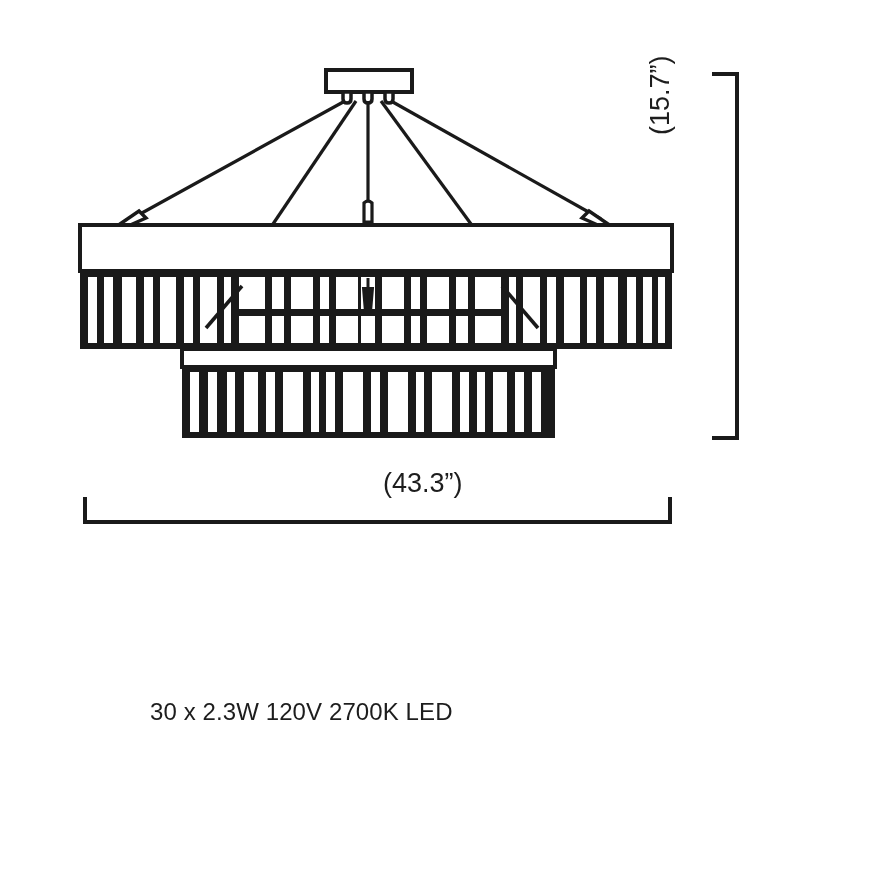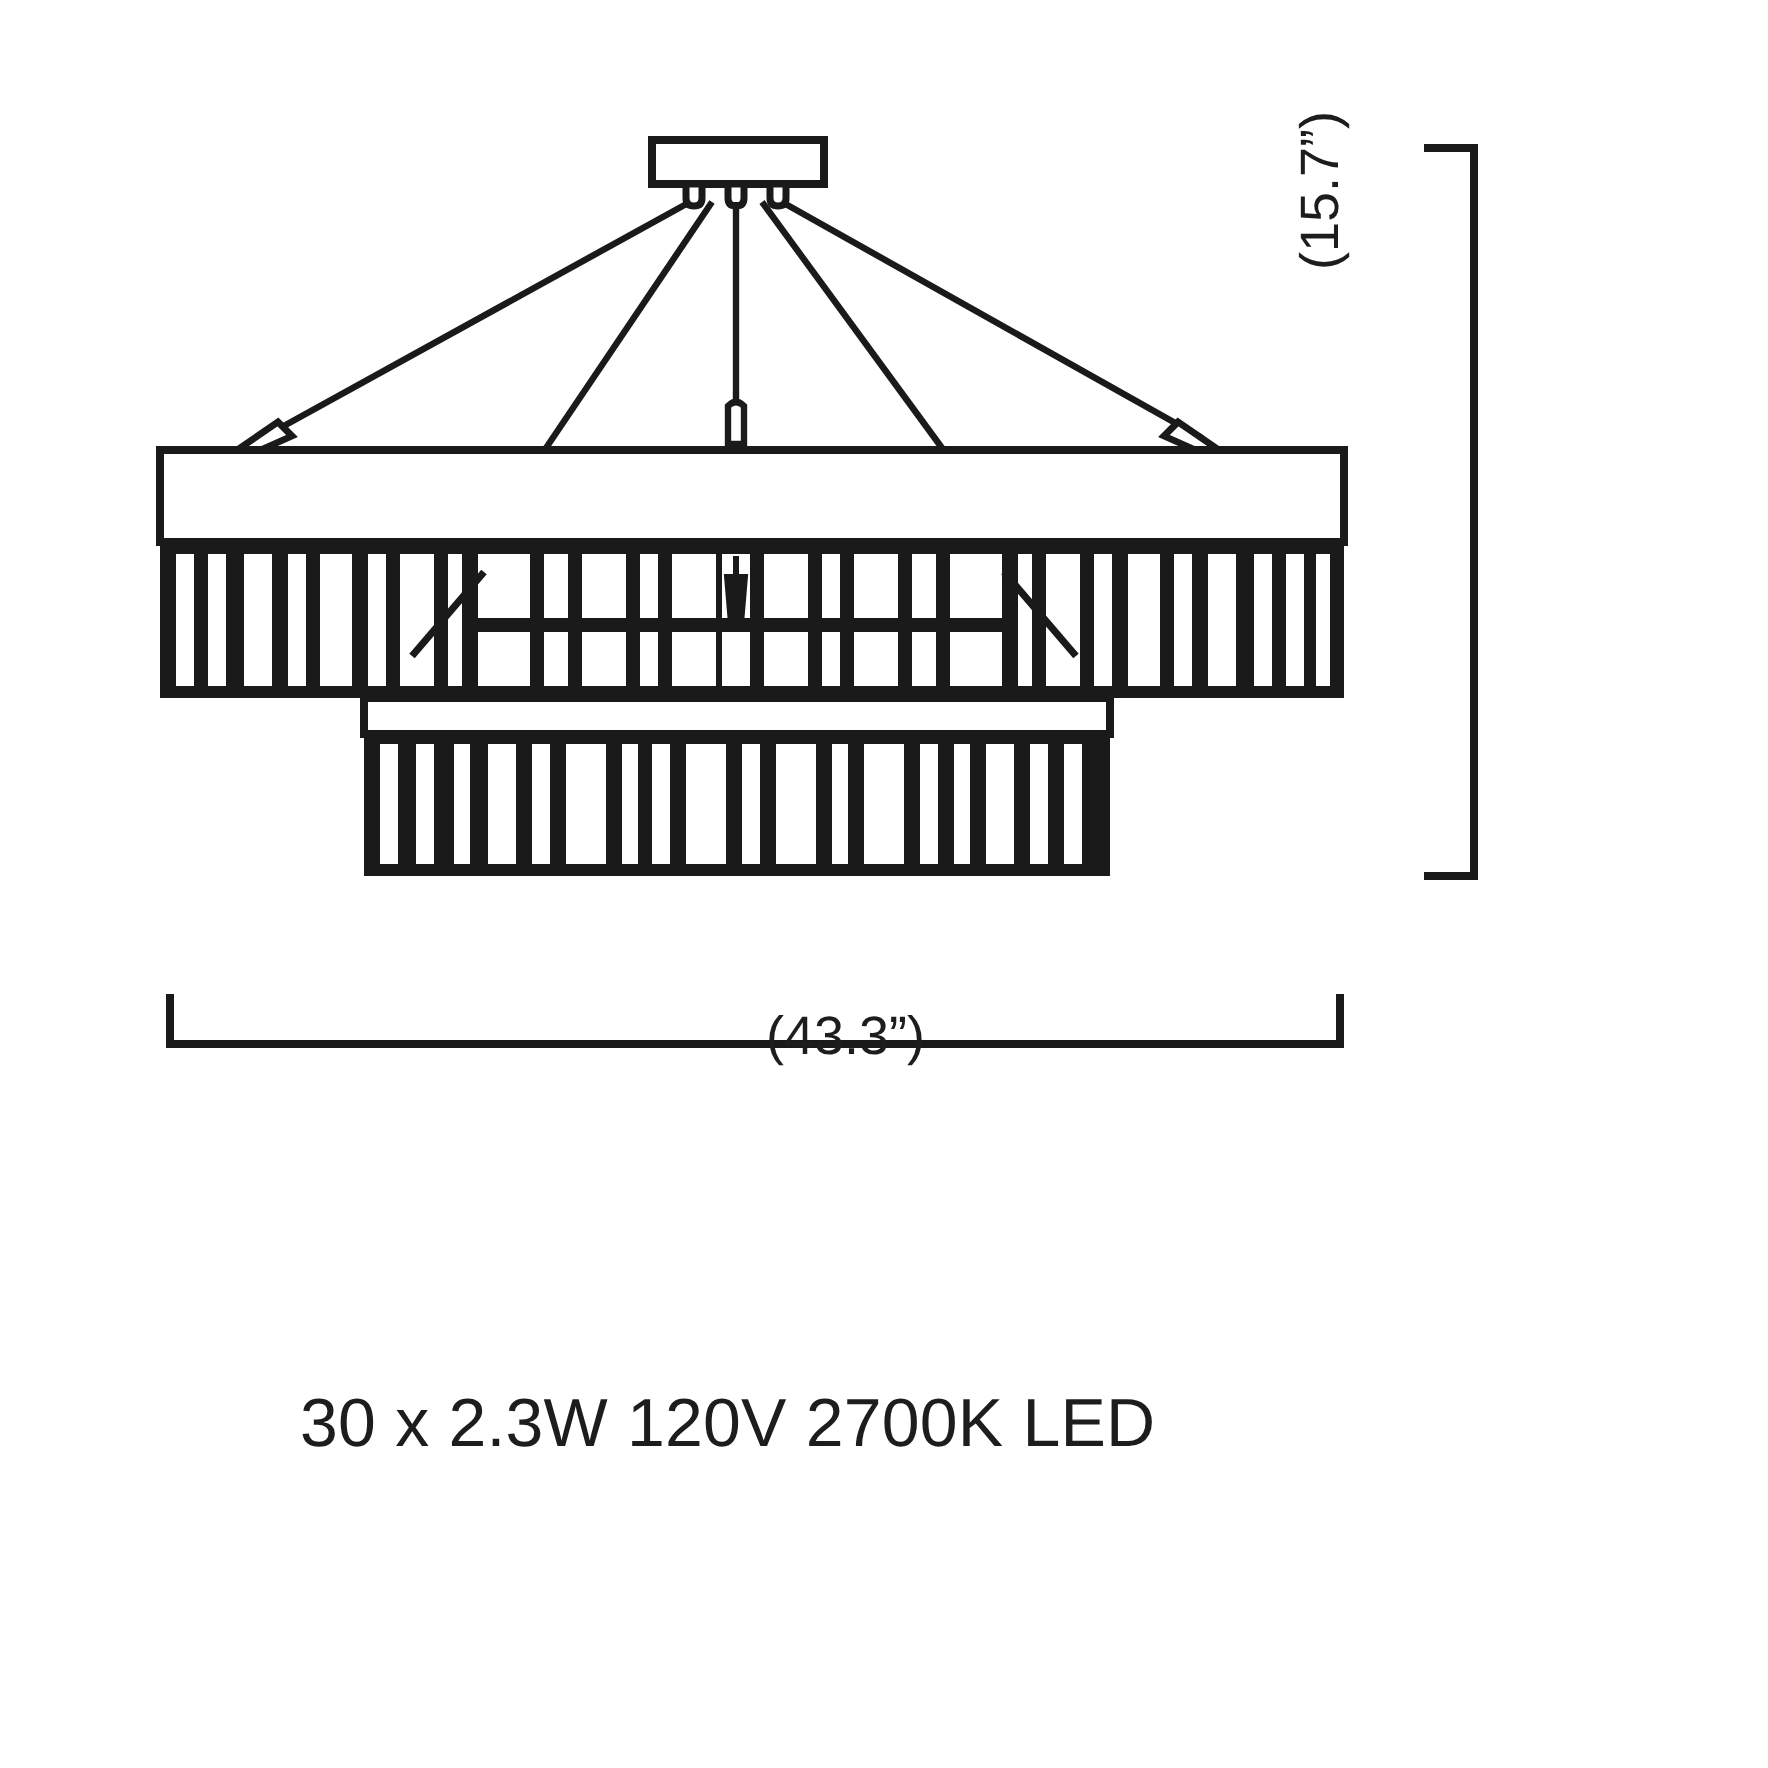--- a/index.html
+++ b/index.html
@@ -29,36 +29,36 @@
     height: 884px;
   }
   .spec-block {
     position: absolute;
     left: 150px;
     top: 694px;
     width: 620px;
   }
   .spec-line {
     font-family: "Liberation Sans", sans-serif;
-    font-size: 34px;
+    font-size: 24px;
     line-height: 36px;
     letter-spacing: 0.1px;
     color: #1d1d1d;
     white-space: nowrap;
   }
   .dim-label {
     position: absolute;
     font-family: "Liberation Sans", sans-serif;
     font-size: 27px;
     color: #1d1d1d;
     white-space: nowrap;
   }
   #dim-width-label {
     left: 383px;
-    top: 503px;
+    top: 468px;
   }
   #dim-height-label {
     left: 645px;
     top: 135px;
     transform: rotate(-90deg);
     transform-origin: left top;
   }
 </style>
 </head>
 <body>

